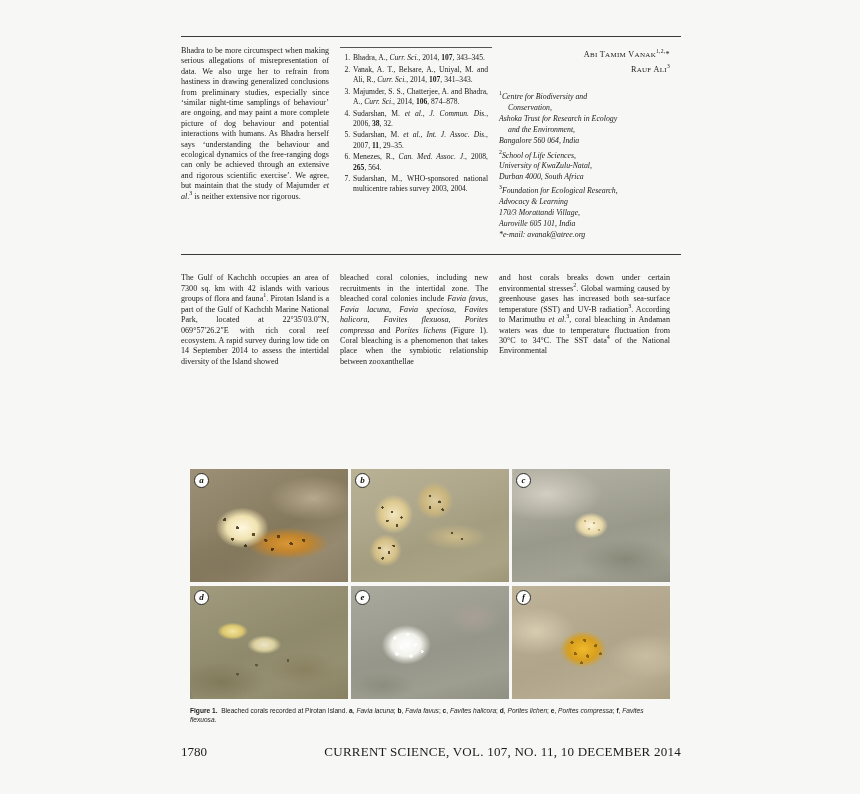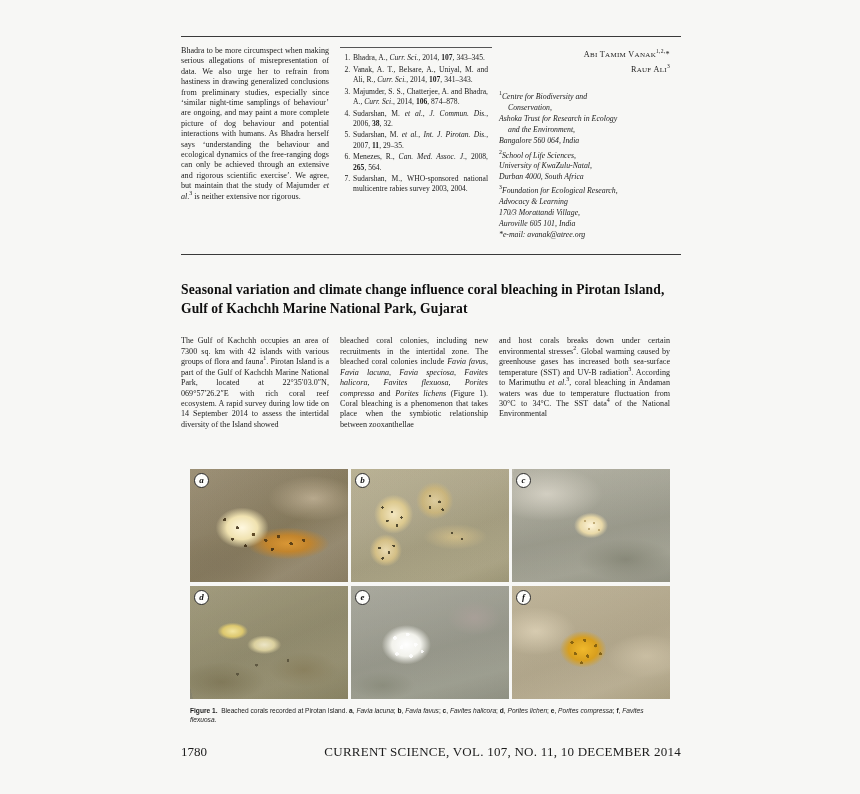--- a/index.html
+++ b/index.html
@@ -344,37 +344,36 @@
         <div class="body-text">Bhadra to be more circumspect when making serious allegations of misrepresentation of data. We also urge her to refrain from hastiness in drawing generalized conclusions from preliminary studies, especially since ‘similar night-time samplings of behaviour’ are ongoing, and may paint a more complete picture of dog behaviour and potential interactions with humans. As Bhadra herself says ‘understanding the behaviour and ecological dynamics of the free-ranging dogs can only be achieved through an extensive and rigorous scientific exercise’. We agree, but maintain that the study of Majumder <i>et al</i>.<sup>3</sup> is neither extensive nor rigorous.</div>
       </div>
 
       <div class="corr-col-2">
         <hr class="ref-rule">
         <ol class="refs">
             <li>Bhadra, A., <i>Curr. Sci.</i>, 2014, <b>107</b>, 343–345.</li>
             <li>Vanak, A. T., Belsare, A., Uniyal, M. and Ali, R., <i>Curr. Sci.</i>, 2014, <b>107</b>, 341–343.</li>
             <li>Majumder, S. S., Chatterjee, A. and Bhadra, A., <i>Curr. Sci.</i>, 2014, <b>106</b>, 874–878.</li>
             <li>Sudarshan, M. <i>et al.</i>, <i>J. Commun. Dis.</i>, 2006, <b>38</b>, 32.</li>
-            <li>Sudarshan, M. <i>et al.</i>, <i>Int. J. Pirotan. Dis.</i>, 2007, <b>11</b>, 29–35.</li>
+            <li>Sudarshan, M. <i>et al.</i>, <i>Int. J. Assoc. Dis.</i>, 2007, <b>11</b>, 29–35.</li>
             <li>Menezes, R., <i>Can. Med. Assoc. J.</i>, 2008, <b>265</b>, 564.</li>
             <li>Sudarshan, M., WHO-sponsored national multicentre rabies survey 2003, 2004.</li>
           </ol>
       </div>
 
       <div class="corr-col-3">
         <div class="authors">A<span style="font-size:7px">BI</span> T<span style="font-size:7px">AMIM</span> V<span style="font-size:7px">ANAK</span><sup>1,2,</sup>*<br>R<span style="font-size:7px">AUF</span> A<span style="font-size:7px">LI</span><sup>3</sup></div>
         <div class="affil"><sup>1</sup>Centre for Biodiversity and<span class="ind">Conservation,</span>Ashoka Trust for Research in Ecology<span class="ind">and the Environment,</span>Bangalore 560 064, India<br><sup>2</sup>School of Life Sciences,<br>University of KwaZulu-Natal,<br>Durban 4000, South Africa<br><sup>3</sup>Foundation for Ecological Research,<br>Advocacy &amp; Learning<br>170/3 Morattandi Village,<br>Auroville 605 101, India<br>*e-mail: avanak@atree.org</div>
       </div>
 
     </div>
 
     <div style="height:14px"></div>
     <hr class="rule-bottom">
 
-    <div class="art-title">Seasonal variation and climate change influence coral bleaching in Pirotan Island, Gulf of Kachchh Marine National Park, Gujarat</div>
 
     <div class="art-cols">
       <div class="art-col">
         <div class="body-text">The Gulf of Kachchh occupies an area of 7300 sq. km with 42 islands with various groups of flora and fauna<sup>1</sup>. Pirotan Island is a part of the Gulf of Kachchh Marine National Park, located at 22°35′03.0″N, 069°57′26.2″E with rich coral reef ecosystem. A rapid survey during low tide on 14 September 2014 to assess the intertidal diversity of the Island showed</div>
       </div>
       <div class="art-col">
         <div class="body-text">bleached coral colonies, including new recruitments in the intertidal zone. The bleached coral colonies include <i>Favia favus</i>, <i>Favia lacuna</i>, <i>Favia speciosa</i>, <i>Favites halicora</i>, <i>Favites flexuosa</i>, <i>Porites compressa</i> and <i>Porites lichens</i> (Figure 1). Coral bleaching is a phenomenon that takes place when the symbiotic relationship between zooxanthellae</div>
       </div>
       <div class="art-col last">
         <div class="body-text">and host corals breaks down under certain environmental stresses<sup>2</sup>. Global warming caused by greenhouse gases has increased both sea-surface temperature (SST) and UV-B radiation<sup>3</sup>. According to Marimuthu <i>et al</i>.<sup>3</sup>, coral bleaching in Andaman waters was due to temperature fluctuation from 30°C to 34°C. The SST data<sup>4</sup> of the National Environmental</div>

